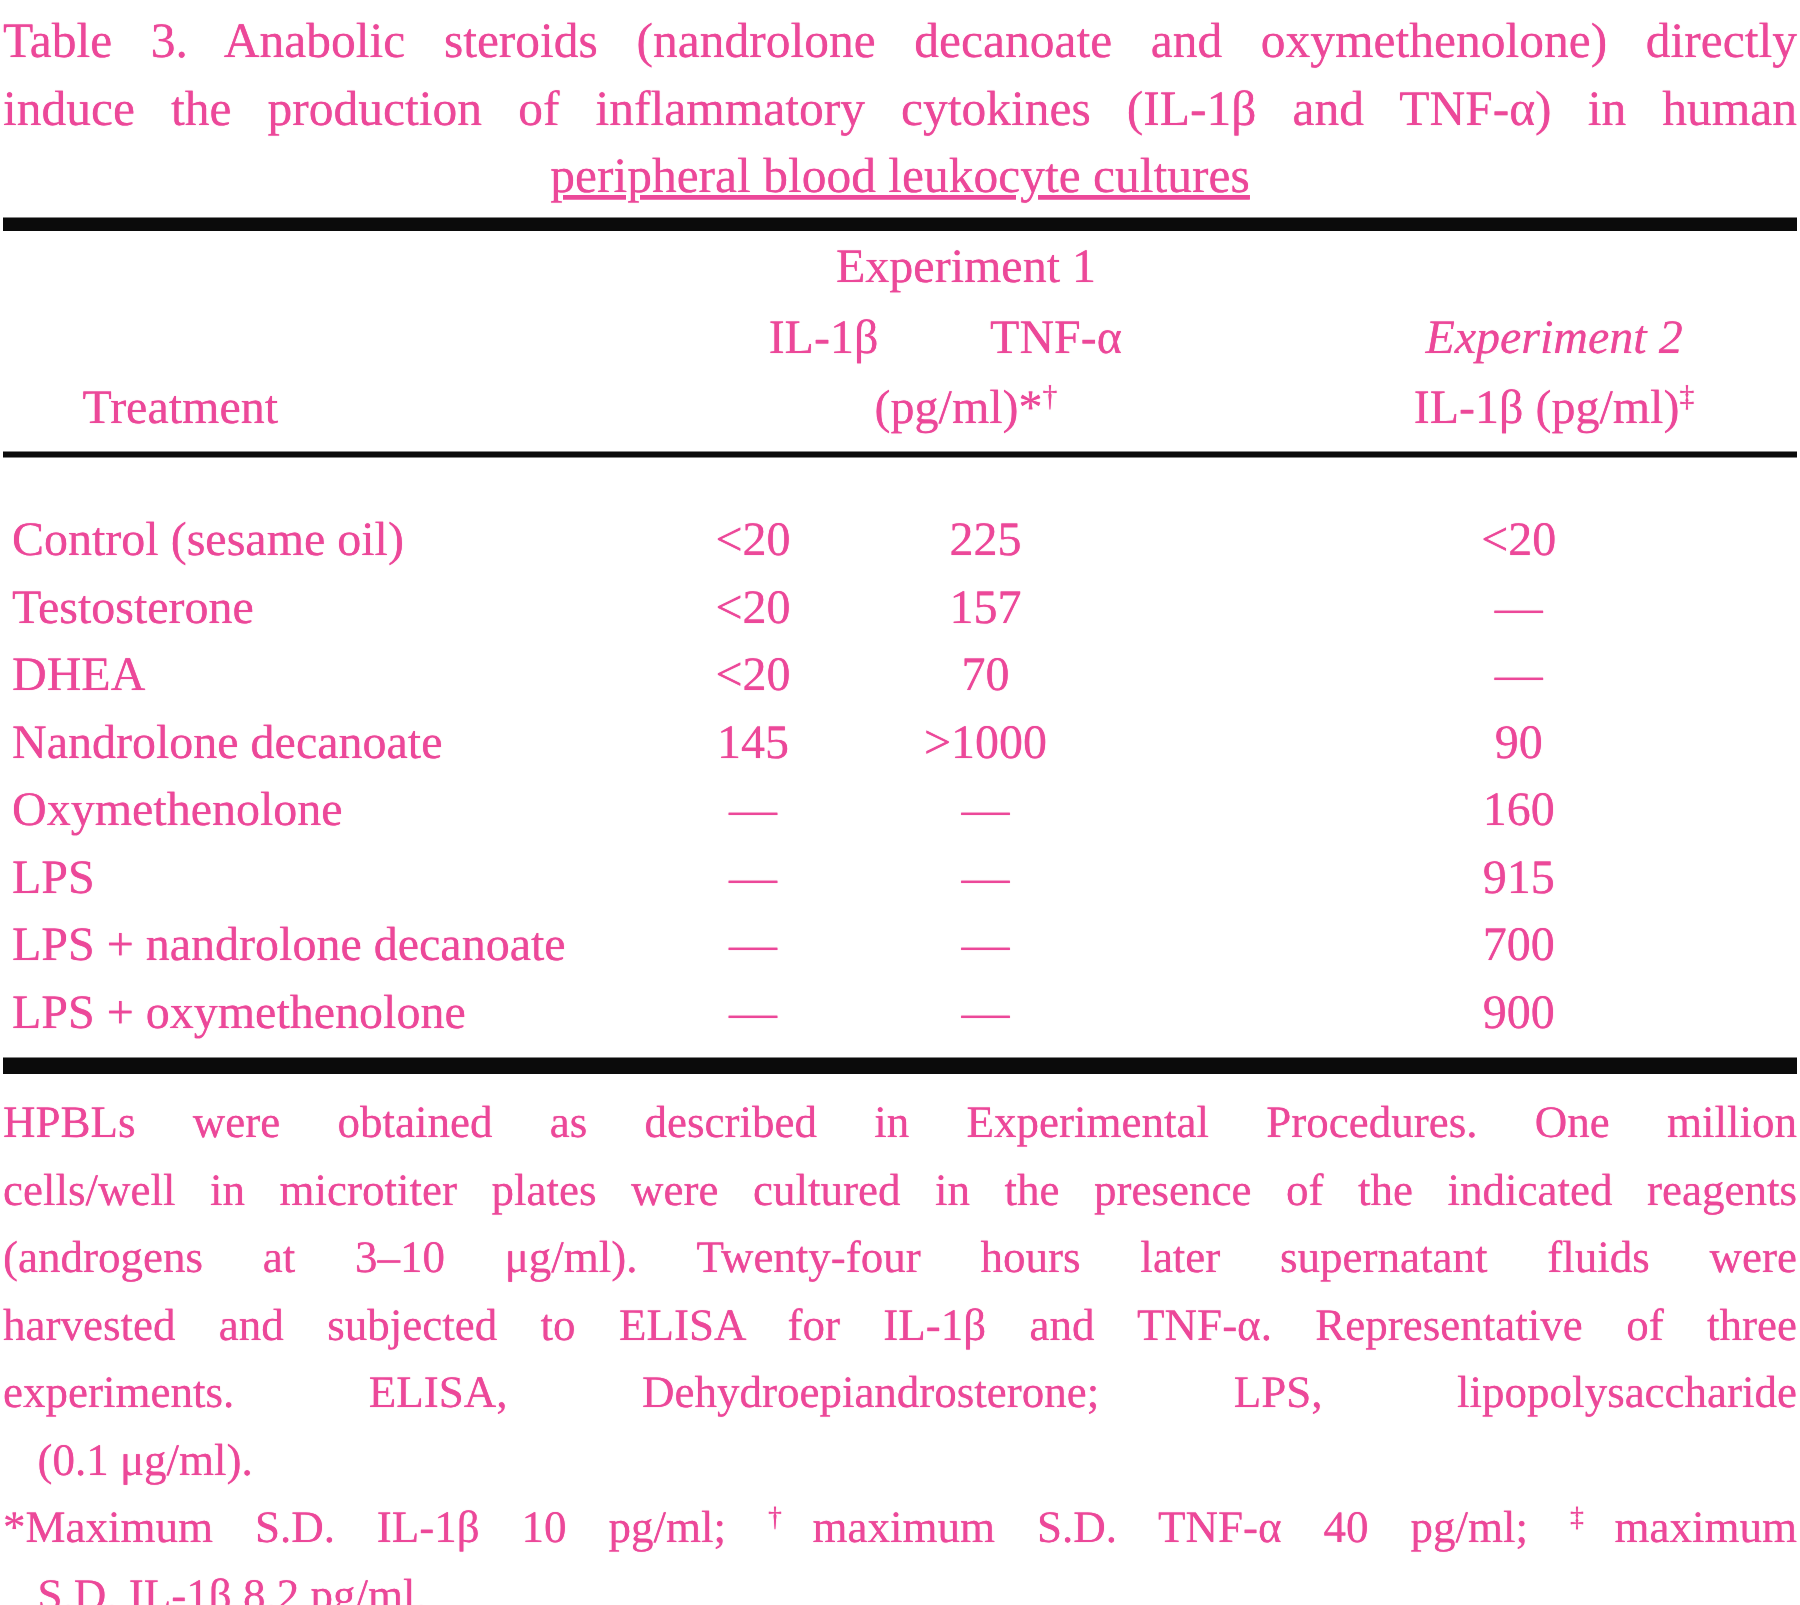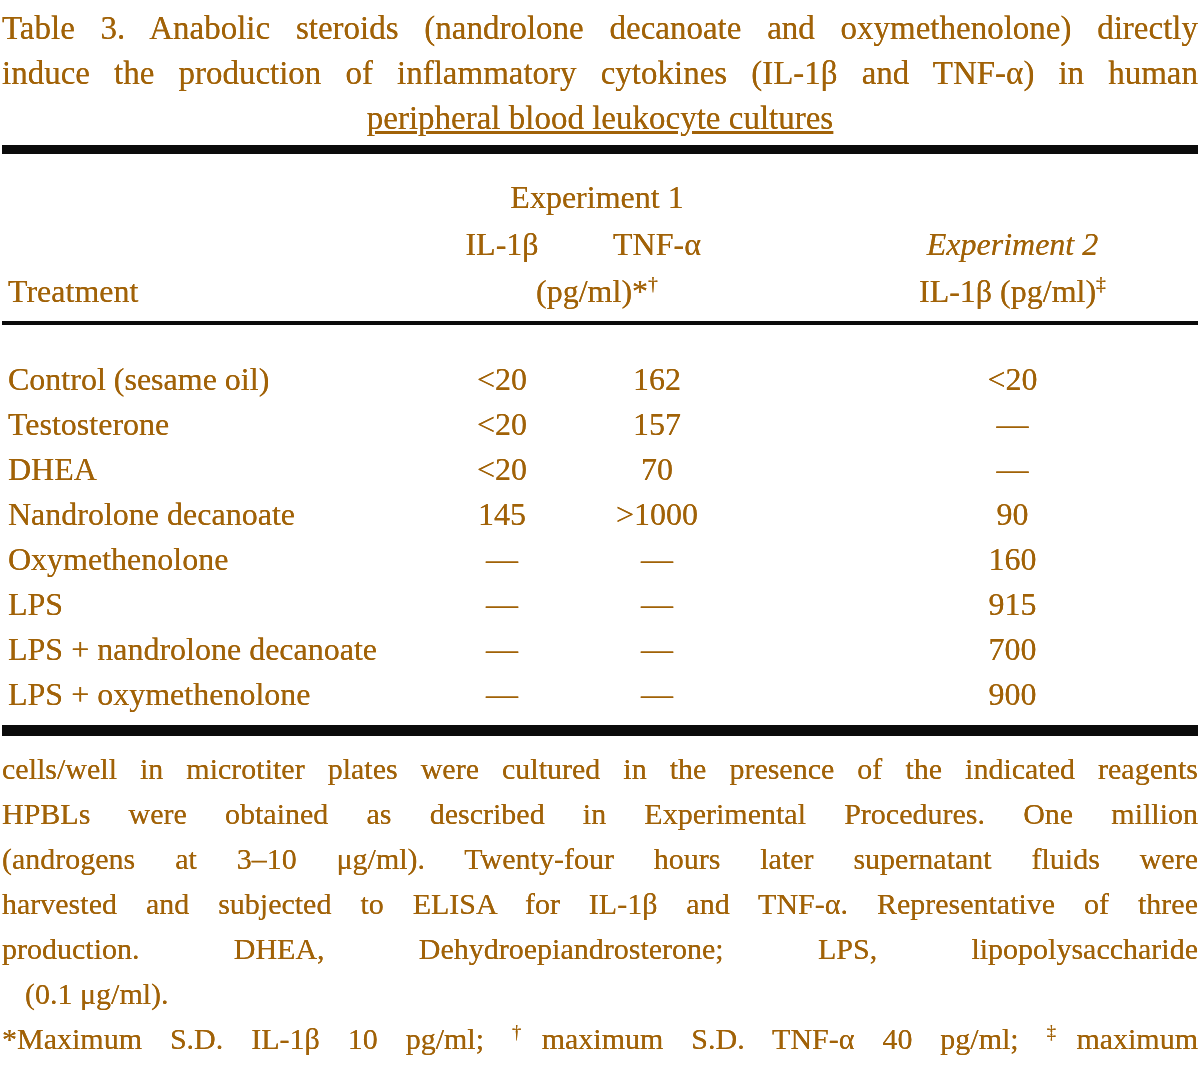--- a/index.html
+++ b/index.html
@@ -7,21 +7,21 @@
     padding: 0;
     background: #ffffff;
   }
   .page {
     position: relative;
     width: 1200px;
     height: 1070px;
     box-sizing: border-box;
     padding: 6px 2px 0 2px;
     background: #ffffff;
-    color: #a16207;
+    color: #ec4899;
     font-family: "Liberation Serif", "DejaVu Serif", serif;
     overflow: hidden;
     text-shadow: 0 0 0.5px currentColor;
   }
 
   
   .caption {
     font-size: 33px;
     line-height: 45px;
   }
@@ -45,22 +45,23 @@
   .rule.thin         { height: 4px; }
   .rule.thick-bottom { height: 11px; }
 
   
   .thead, .tbody {
     display: grid;
     grid-template-columns: 440px 120px 190px 1fr;
     font-size: 32px;
   }
   .thead {
-    padding: 20px 0 6px 0;
+    padding: 0 0 6px 0;
     line-height: 47px;
+    margin-left: 47px;
   }
   .hc { text-align: center; }
   .hc.exp1   { grid-column: 2 / 4; grid-row: 1; }
   .hc.il1b   { grid-column: 2; grid-row: 2; }
   .hc.tnfa   { grid-column: 3; grid-row: 2; }
   .hc.exp2   { grid-column: 4; grid-row: 2; padding-left: 75px; font-style: italic; }
   .hc.treat  { grid-column: 1; grid-row: 3; text-align: left; padding-left: 6px; }
   .hc.units1 { grid-column: 2 / 4; grid-row: 3; }
   .hc.units2 { grid-column: 4; grid-row: 3; padding-left: 75px; }
 
@@ -117,21 +118,21 @@
     <div class="hc units1"><span>(pg/ml)*</span><sup>†</sup></div>
     <div class="hc units2"><span>IL-1β (pg/ml)</span><sup>‡</sup></div>
   </div>
 
   <div class="rule thin"></div>
 
   <div class="tbody">
     <div class="trow">
       <div class="cell c-treat">Control (sesame oil)</div>
       <div class="cell c-num">&lt;20</div>
-      <div class="cell c-num">162</div>
+      <div class="cell c-num">225</div>
       <div class="cell c-exp2">&lt;20</div>
     </div>
     <div class="trow">
       <div class="cell c-treat">Testosterone</div>
       <div class="cell c-num">&lt;20</div>
       <div class="cell c-num">157</div>
       <div class="cell c-exp2">—</div>
     </div>
     <div class="trow">
       <div class="cell c-treat">DHEA</div>
@@ -167,23 +168,23 @@
       <div class="cell c-treat">LPS + oxymethenolone</div>
       <div class="cell c-num">—</div>
       <div class="cell c-num">—</div>
       <div class="cell c-exp2">900</div>
     </div>
   </div>
 
   <div class="rule thick-bottom"></div>
 
   <div class="footnotes">
+    <div class="fn-line">HPBLs were obtained as described in Experimental Procedures. One million</div>
     <div class="fn-line">cells/well in microtiter plates were cultured in the presence of the indicated reagents</div>
-    <div class="fn-line">HPBLs were obtained as described in Experimental Procedures. One million</div>
     <div class="fn-line">(androgens at 3–10 μg/ml). Twenty-four hours later supernatant fluids were</div>
     <div class="fn-line">harvested and subjected to ELISA for IL-1β and TNF-α. Representative of three</div>
-    <div class="fn-line">production. DHEA, Dehydroepiandrosterone; LPS, lipopolysaccharide</div>
+    <div class="fn-line">experiments. ELISA, Dehydroepiandrosterone; LPS, lipopolysaccharide</div>
     <div class="fn-line last">(0.1 μg/ml).</div>
     <div class="fn-line"><span>*Maximum S.D. IL-1β 10 pg/ml; </span><sup>†</sup><span>maximum S.D. TNF-α 40 pg/ml; </span><sup>‡</sup><span>maximum</span></div>
     <div class="fn-line last">S.D. IL-1β 8.2 pg/ml.</div>
   </div>
 
 </div>
 
 </body></html>

